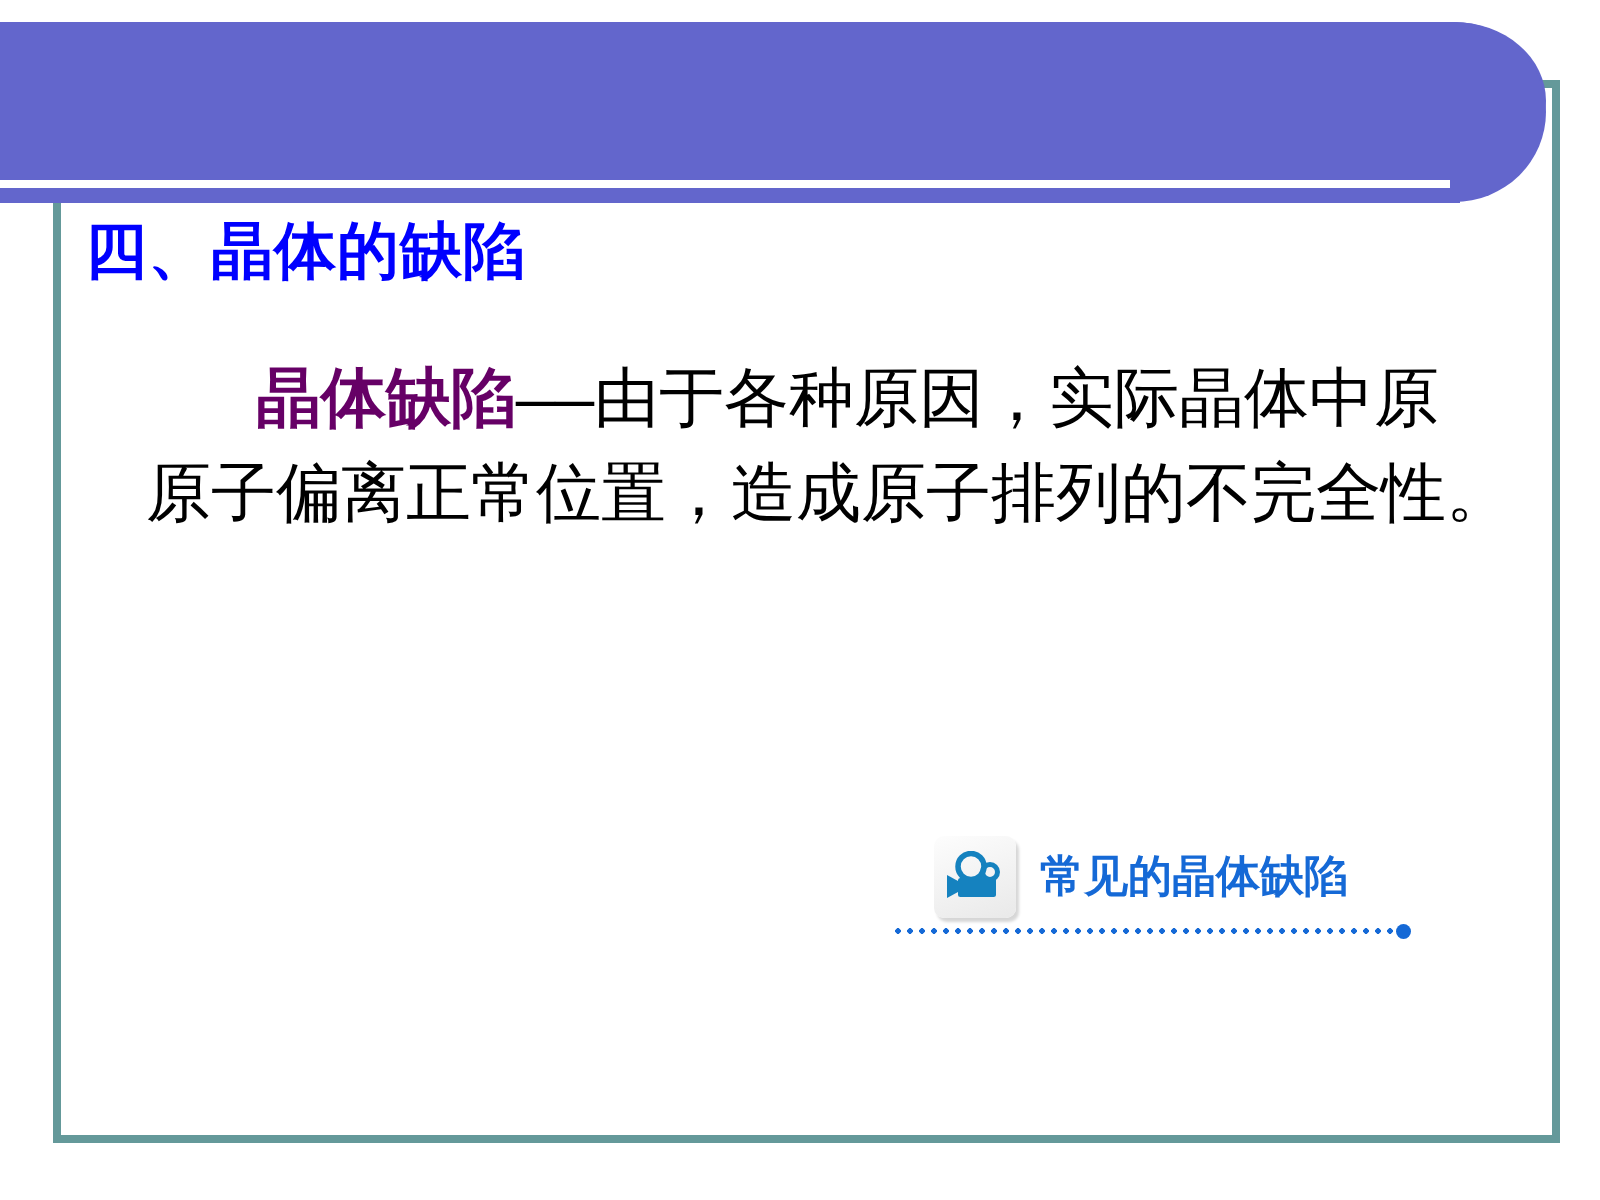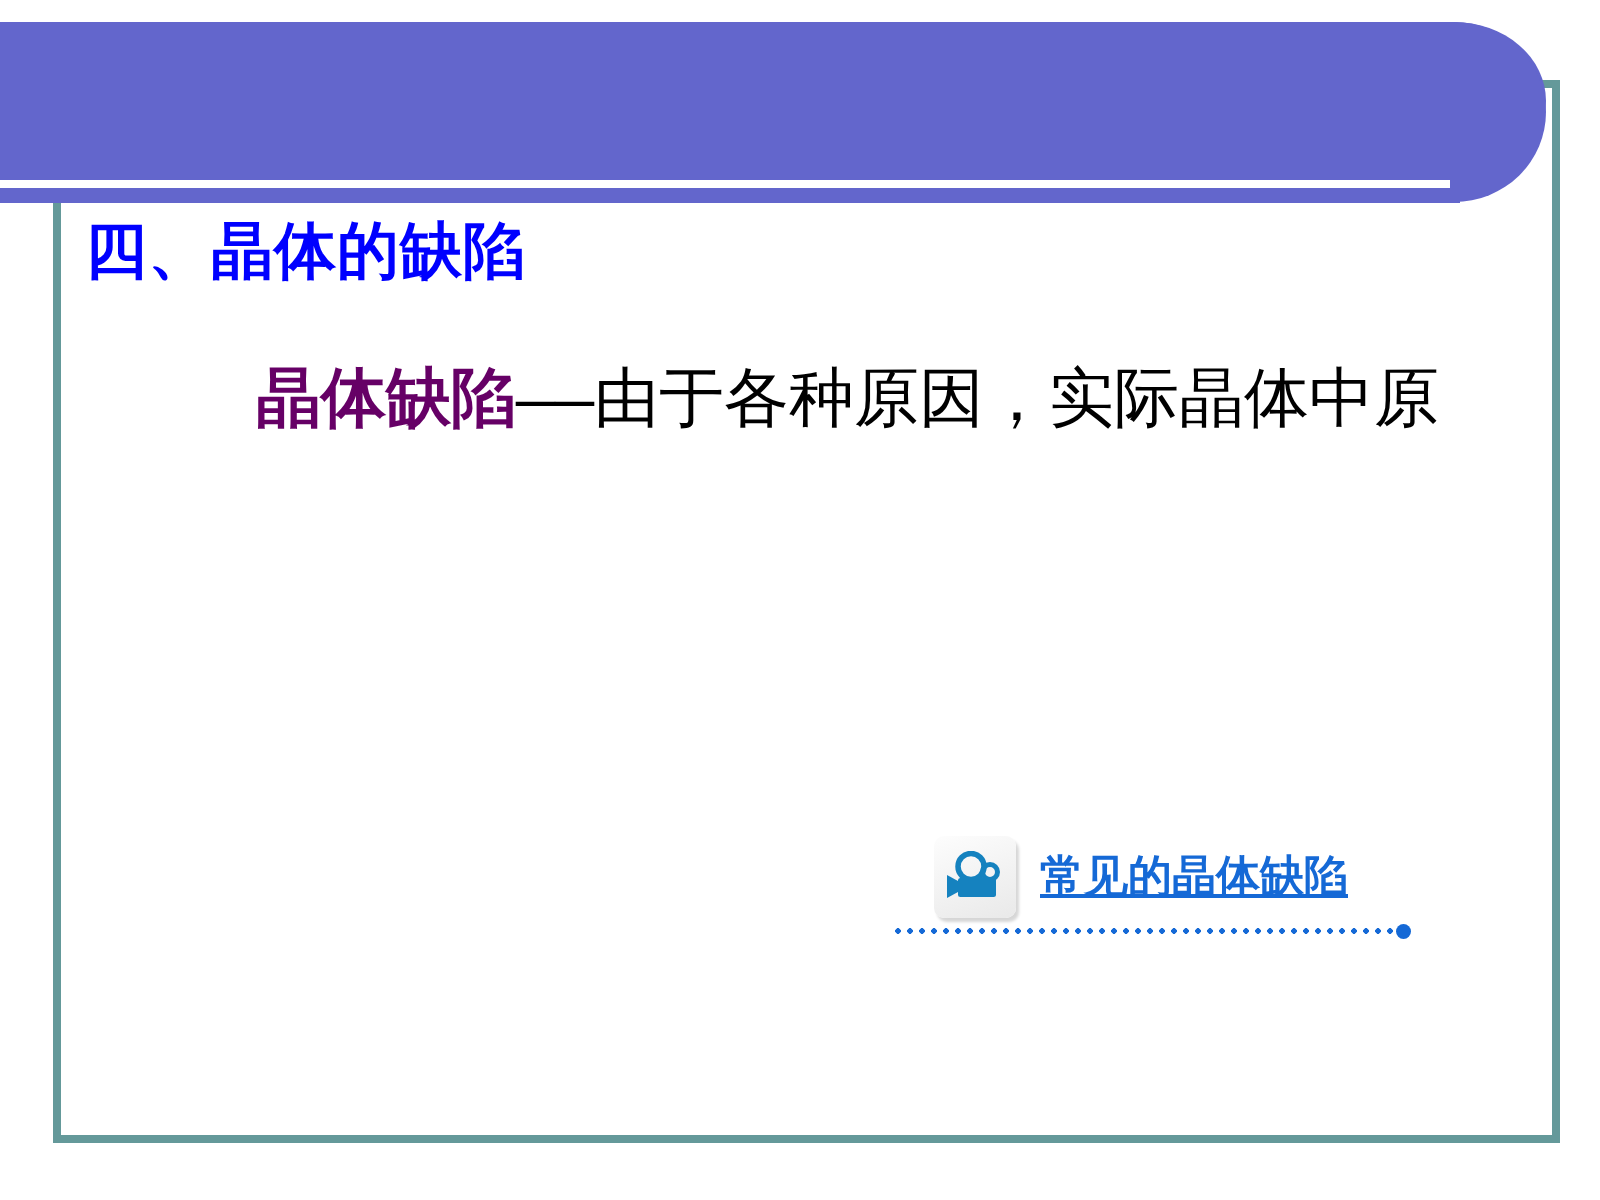--- a/index.html
+++ b/index.html
@@ -141,21 +141,20 @@
   .video-icon-box svg { display: block; }
 
   .video-caption {
     margin-left: 24px;
     font-size: 44px;
     line-height: 52px;
     color: #1569d6;
     font-weight: bold;
     white-space: nowrap;
     font-family: "Liberation Serif", "DejaVu Serif", serif;
-    text-decoration: underline;
   }
 
   .dotted-rule {
     position: absolute;
     left: 892px;
     top: 927px;
     width: 510px;
     height: 8px;
     background-image: radial-gradient(circle, #1569d6 0 2.6px, transparent 3px);
     background-size: 12px 8px;
@@ -183,20 +182,21 @@
   <div class="header-cap"></div>
   <div class="header-slit"></div>
   <div class="header-underbar"></div>
 
   <div class="content">
 
     <div class="slide-title">四、晶体的缺陷</div>
 
     <div class="body-block">
       <span class="body-line indent"><span class="term">晶体缺陷</span><span>——由于各种原因，实际晶体中原</span></span>
+      <span class="body-line">原子偏离正常位置，造成原子排列的不完全性。</span>
     </div>
 
     <div class="video-link">
       <div class="video-icon-box">
         <svg width="60" height="52" viewBox="0 0 60 52" aria-hidden="true">
 
           <circle cx="26" cy="15.5" r="13" fill="none" stroke="#1582bf" stroke-width="5.5"></circle>
 
           <circle cx="45" cy="21" r="7.5" fill="none" stroke="#1582bf" stroke-width="5"></circle>
 

